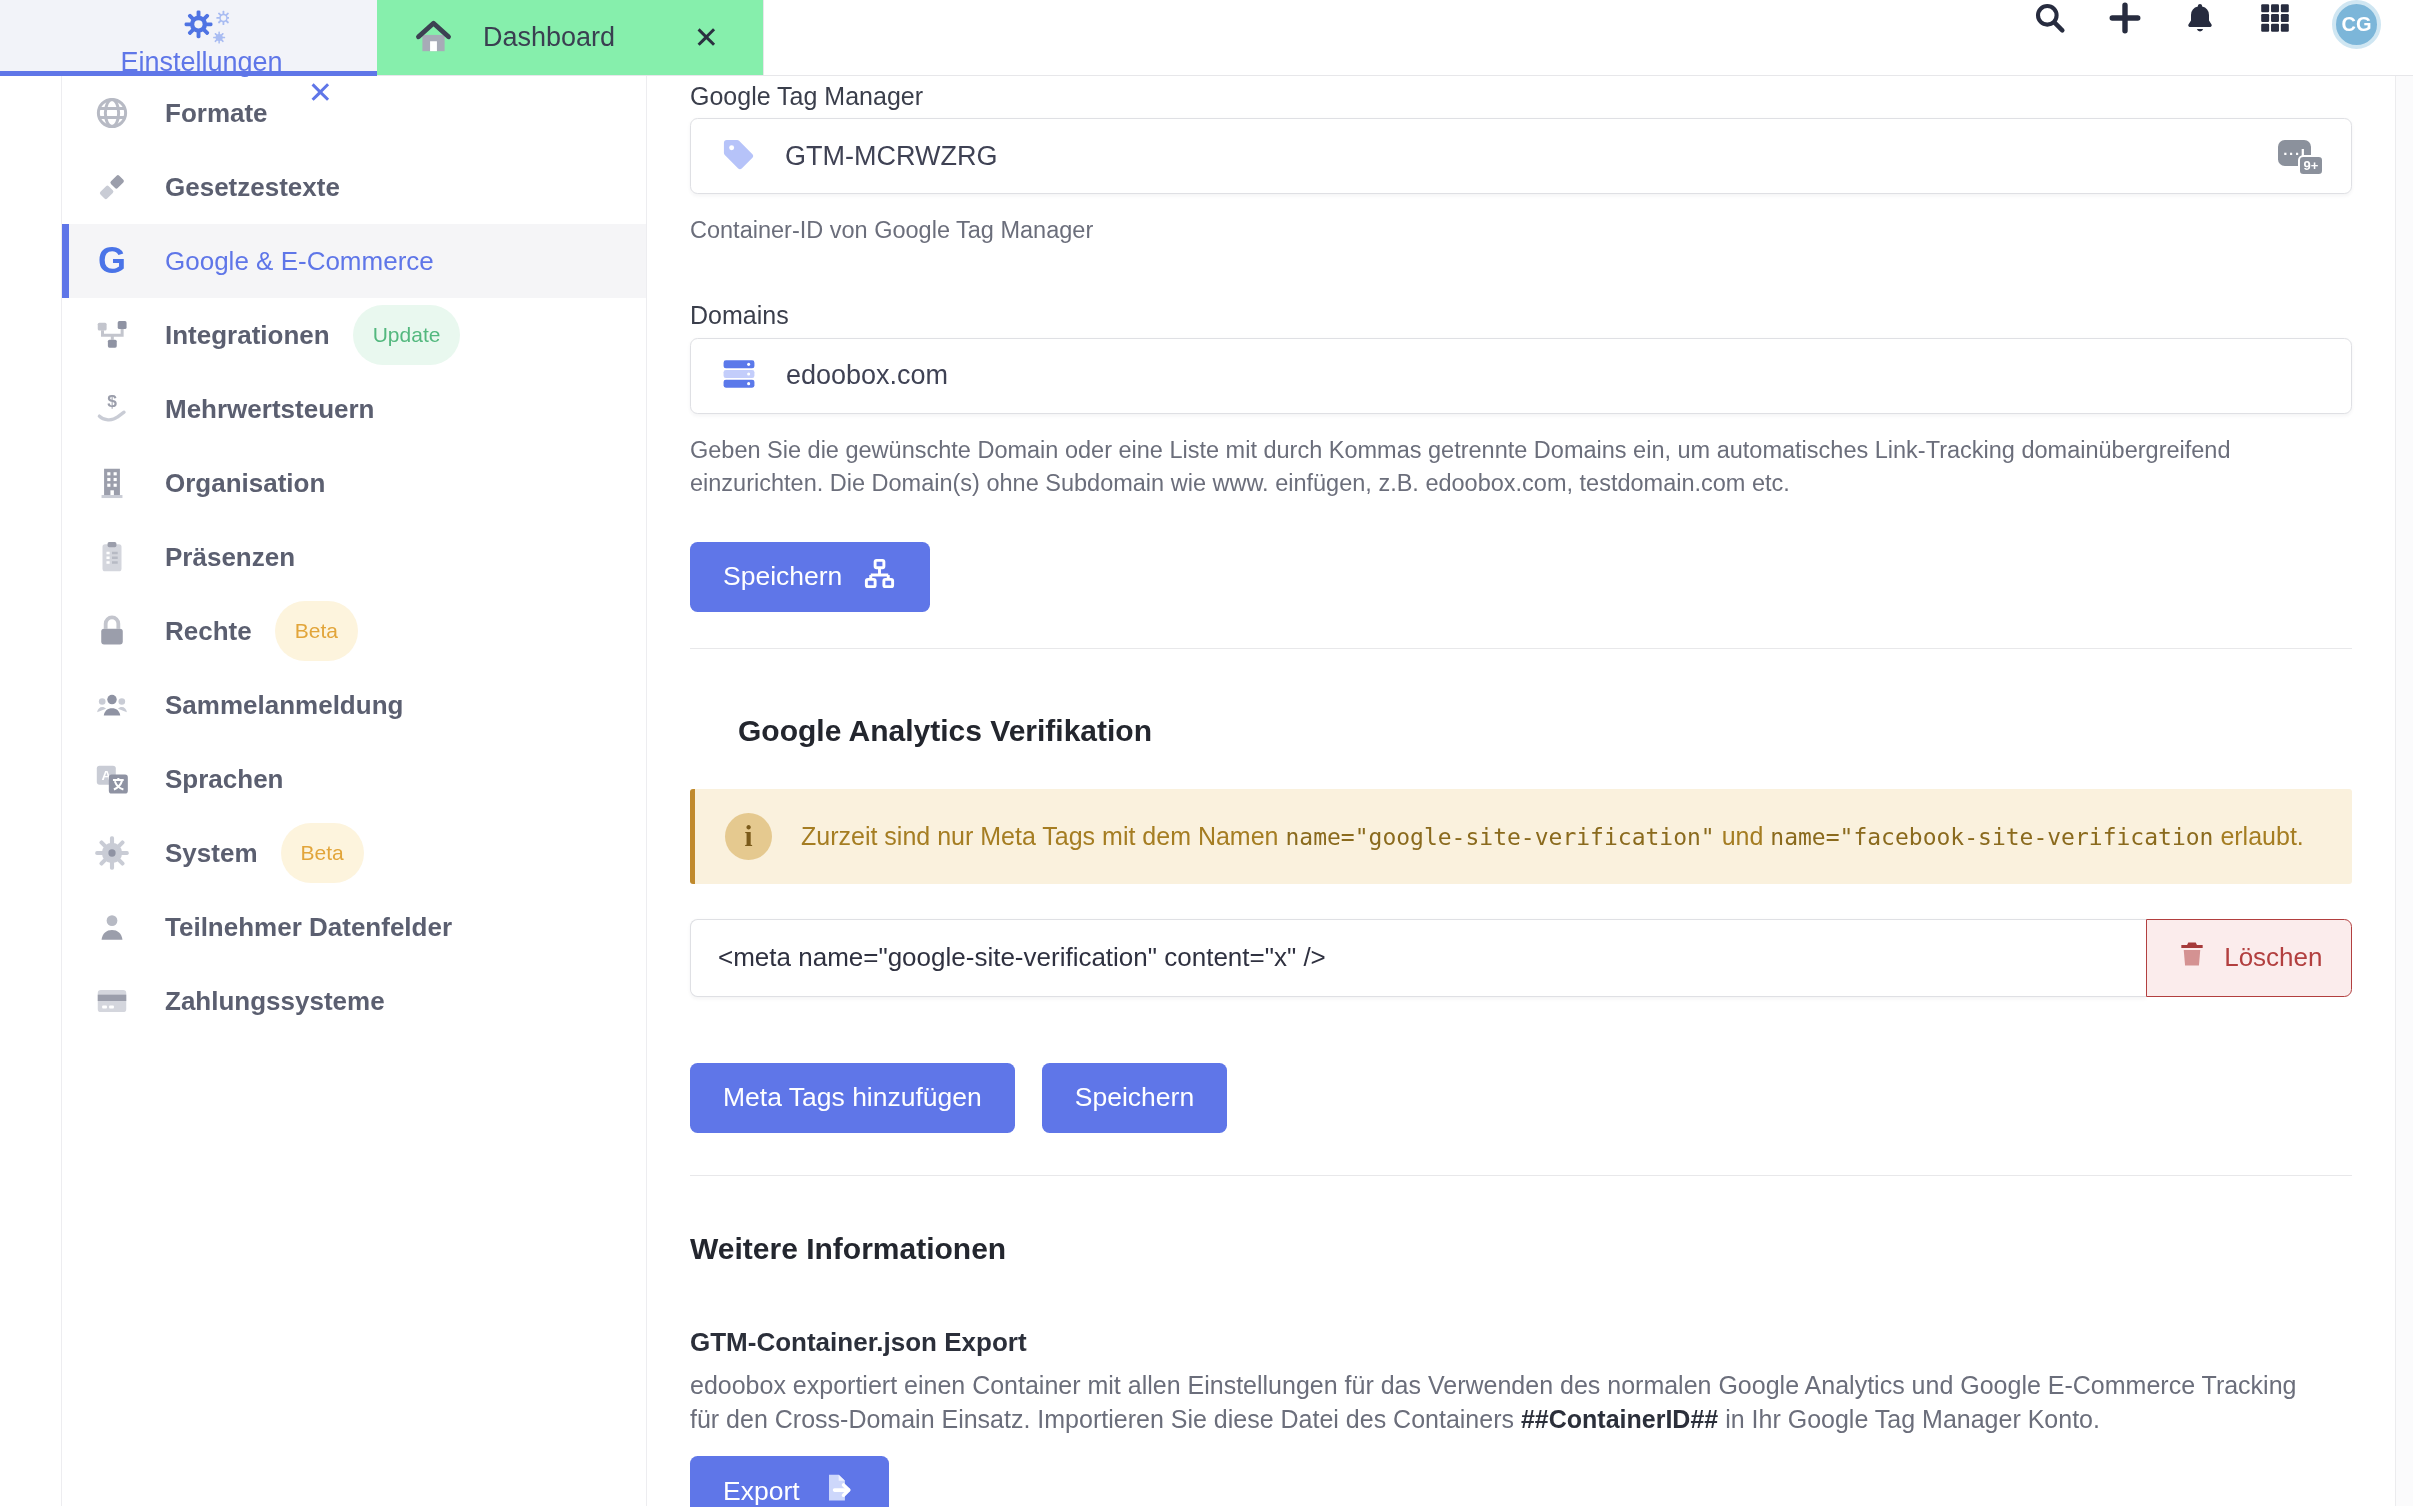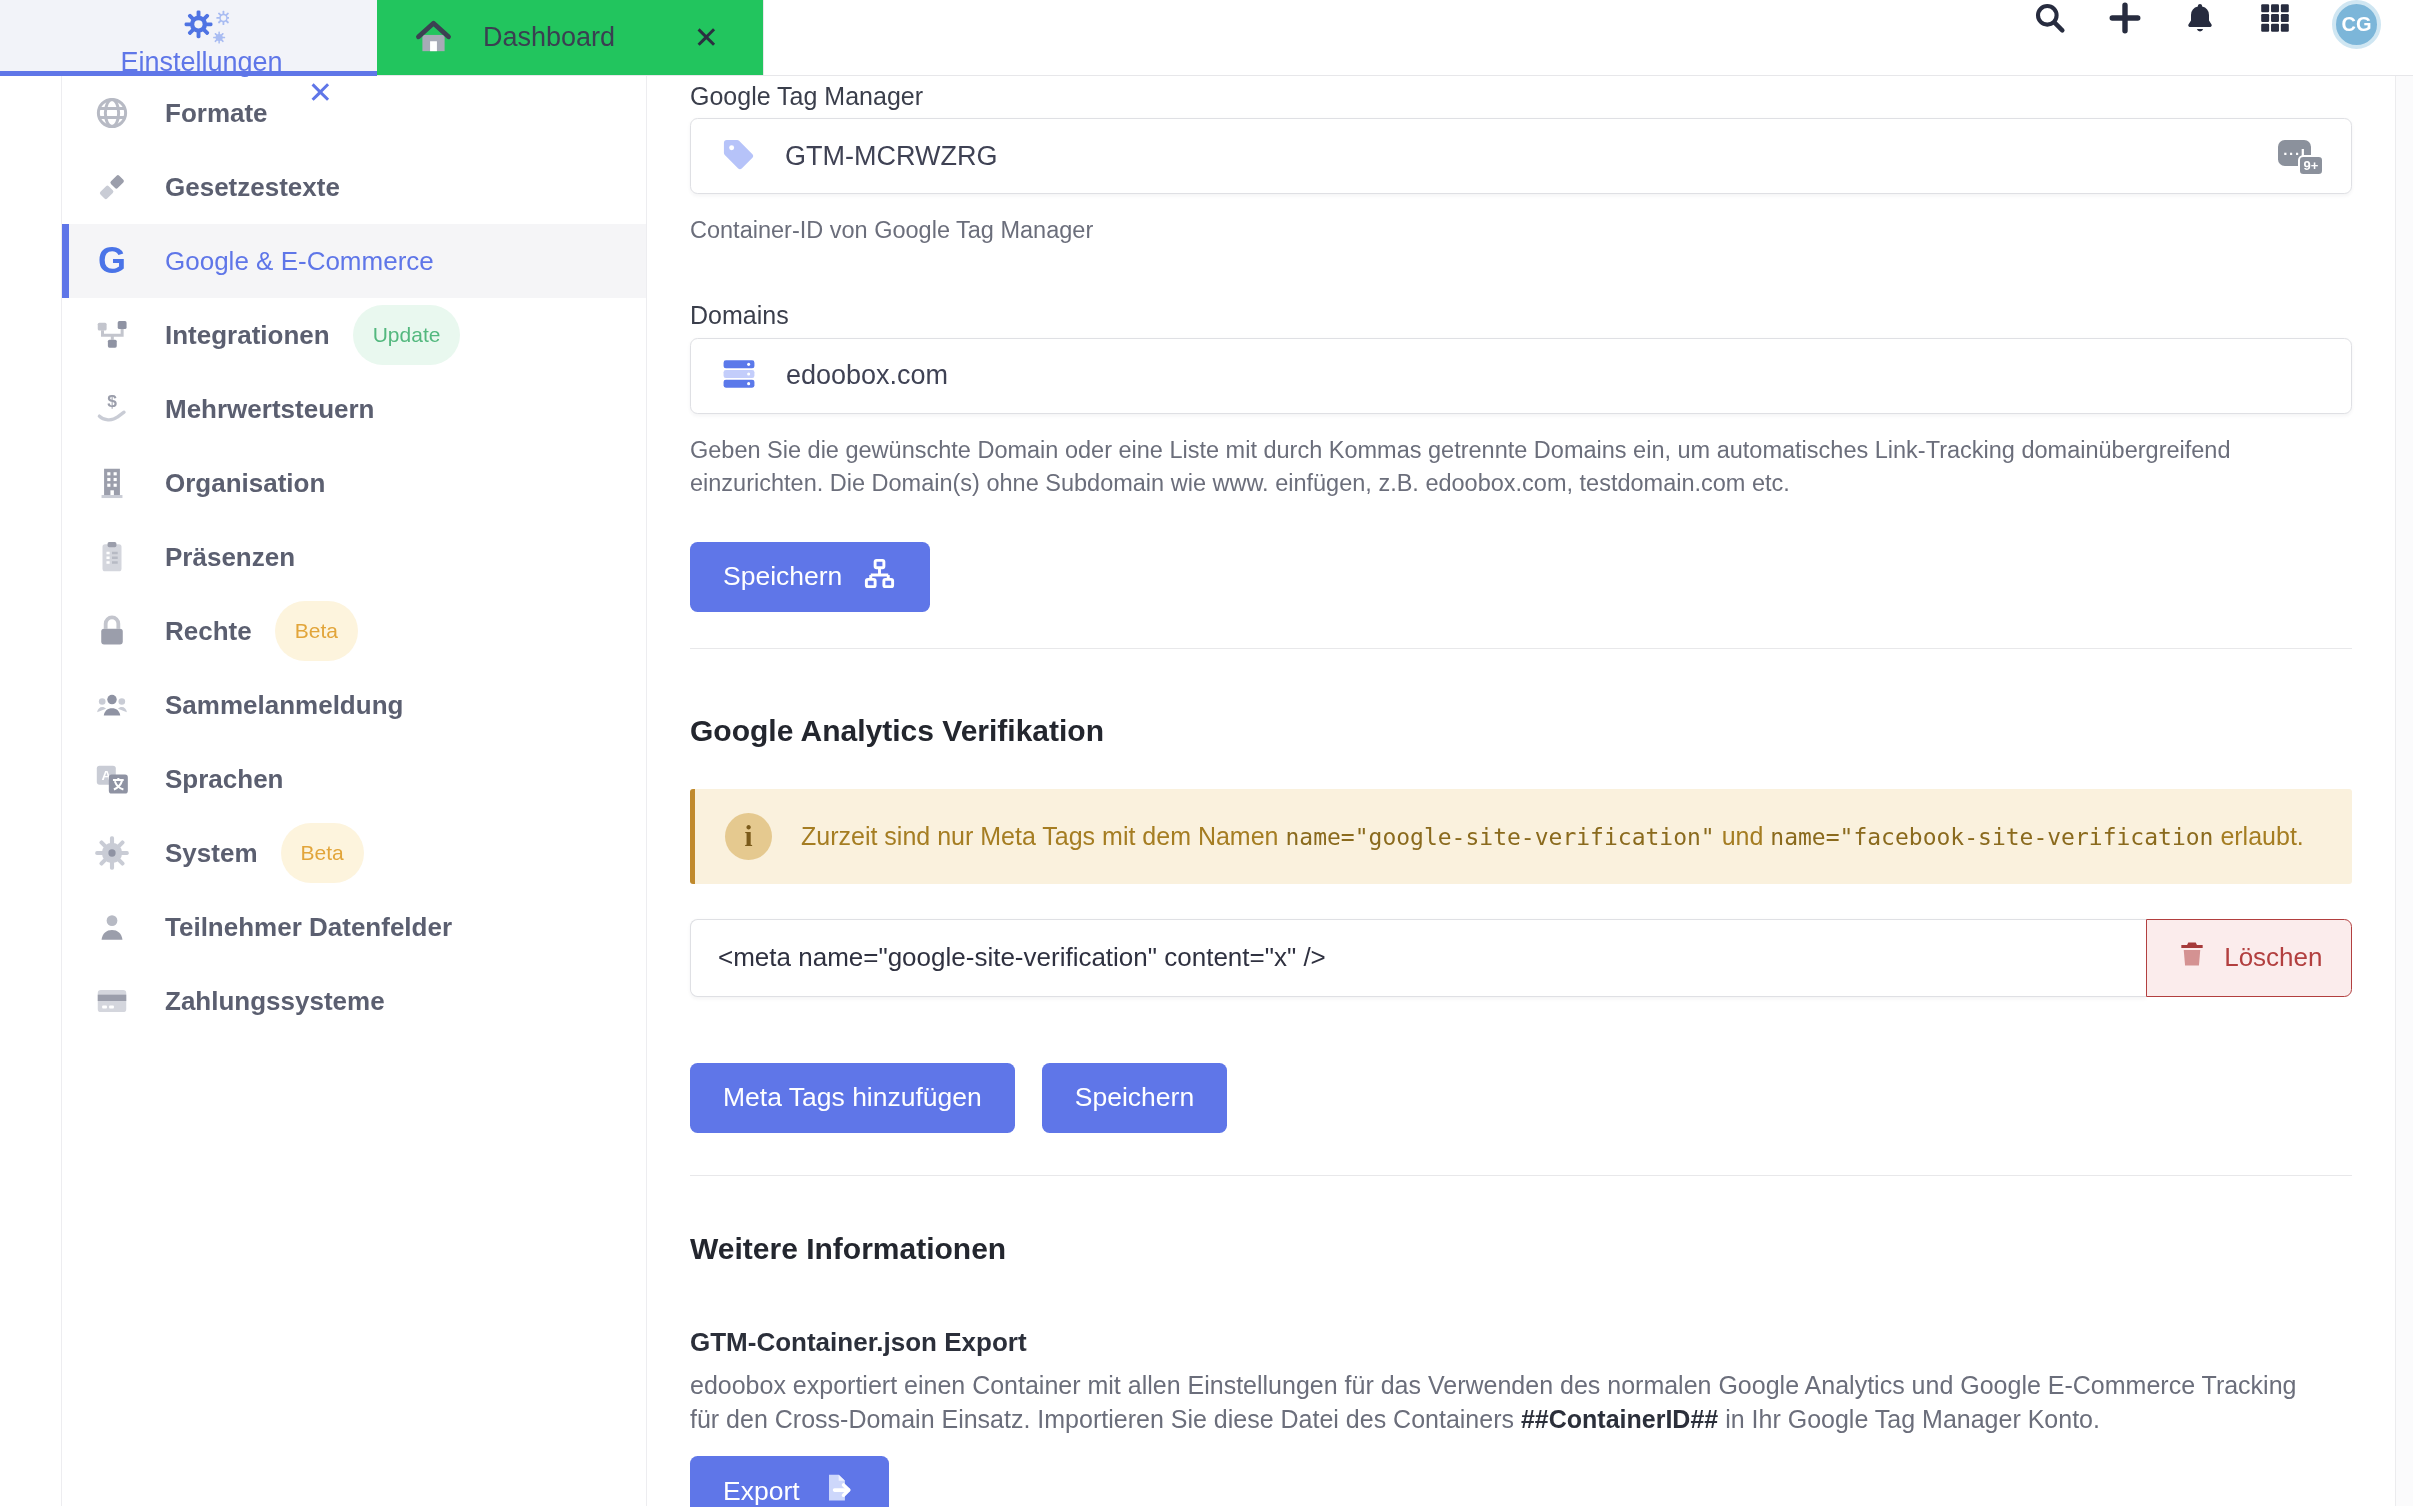--- a/index.html
+++ b/index.html
@@ -6,21 +6,21 @@
   html,body { background:#fff; }
   body {
     width:2413px; height:1507px; overflow:hidden;
     font-family:"Liberation Sans", sans-serif; color:#3a3e4b;
   }
   
   .topbar { height:76px; display:flex; align-items:stretch; background:#fff; border-bottom:0.8px solid #e7e7ea; }
   .tab { display:flex; align-items:center; position:relative; cursor:pointer; }
   .tab-settings { width:377px; background:#f2f3f9;flex-direction:column; }
   .tab-settings::after { content:""; position:absolute; left:0; right:0; bottom:-0.8px; height:5.3px; background:#5f76e8; }
-  .tab-dashboard { width:387px; background:#22c55e; border-right:0.8px solid #e7e7ea; }
+  .tab-dashboard { width:387px; background:#86efac; border-right:0.8px solid #e7e7ea; }
   .tab-ico { margin-left:33px; width:47px; height:47px; display:flex; align-items:center; justify-content:center; }
   .tab-label { margin-left:26px; font-size:27px; }
   .tab-settings .tab-label { color:#5f76e8; font-weight:500; }
   .tab-dashboard .tab-label { color:#3a3f51; }
   .tab-close { margin-left:auto; margin-right:44px; font-size:30px; line-height:1; }
   .tab-settings .tab-close { color:#5f76e8; }
   .tab-dashboard .tab-close { color:#2b3040; }
   .top-actions { margin-left:auto; display:flex; align-items:flex-start; gap:39px; padding-right:32px; }
   .action-ico { width:36px; height:36px; display:flex; align-items:center; justify-content:center; cursor:pointer; }
   .avatar { width:49px; height:49px; border-radius:50%; background:#7cb6d9; border:4.6px solid #cfe6f2;
@@ -47,21 +47,21 @@
   .input-box { margin-top:7.6px; height:76px; border:0.8px solid #dfe0e4; border-radius:7.6px; background:#fff;
                display:flex; align-items:center; padding:0 26px 0 30px; box-shadow:0 1.5px 3.8px rgba(40,40,60,.05); }
   .input-box input { border:none; outline:none; flex:1; font-size:27px; color:#3f4254; font-family:inherit; margin-left:29px; background:transparent; }
   .helper { margin-top:20px; font-size:23.5px; color:#6b6e7b; line-height:33px; }
   .domains-label { margin-top:53px; }
   .btn { display:inline-flex; align-items:center; justify-content:center; gap:20px; height:70px; padding:0 33px;
          background:#5f76e8; color:#fff; font-size:26.5px; border:none; border-radius:7.6px; cursor:pointer; font-family:inherit; }
   .save1 { margin-top:42px; }
   .divider { margin-top:36px; border-top:0.8px solid #e8e8ea; }
   .h2 { font-size:30px; font-weight:600; color:#23262e; line-height:41px; }
-  .h2-verif { margin-top:61px; }
+  .h2-verif { margin-top:61px;margin-left:48px; }
   .warnbox { margin-top:38px; min-height:95px; background:#faf1dd; border-left:5.3px solid #c08a2d; border-radius:3px;
              display:flex; align-items:center; padding:0 30px; }
   .warn-ico { width:47px; height:47px; border-radius:50%; background:#e5c98f; color:#7a5a1a; font-size:29px; font-weight:bold;
               font-family:"Liberation Serif", serif; display:flex; align-items:center; justify-content:center; flex:0 0 auto; }
   .warn-text { margin-left:29px; font-size:25px; color:#a57d22; }
   .warn-text .mono { font-family:"DejaVu Sans Mono", monospace; font-size:23px; color:#8a6a1d; }
   .meta-row { margin-top:35px; height:78px; display:flex; }
   .meta-input { flex:1; border:0.8px solid #dfe0e4; border-right:none; border-radius:7.6px 0 0 7.6px; font-size:26px; color:#2f3140;
                 padding:0 27px; outline:none; font-family:inherit; box-shadow:0 1.5px 3.8px rgba(40,40,60,.05); }
   .del-btn { width:206px; background:#fbecec; border:1.5px solid #b23f3f; border-radius:0 7.6px 7.6px 0; color:#b23f3f;

